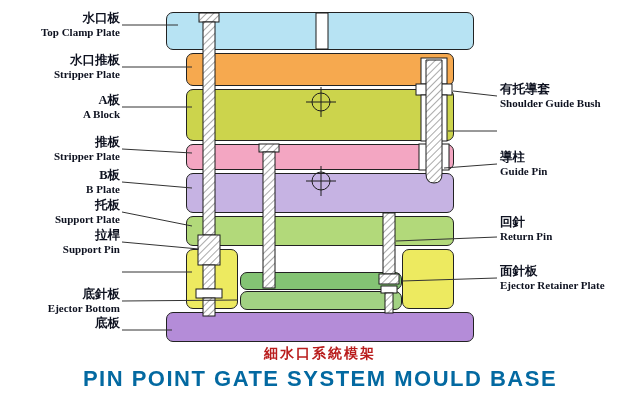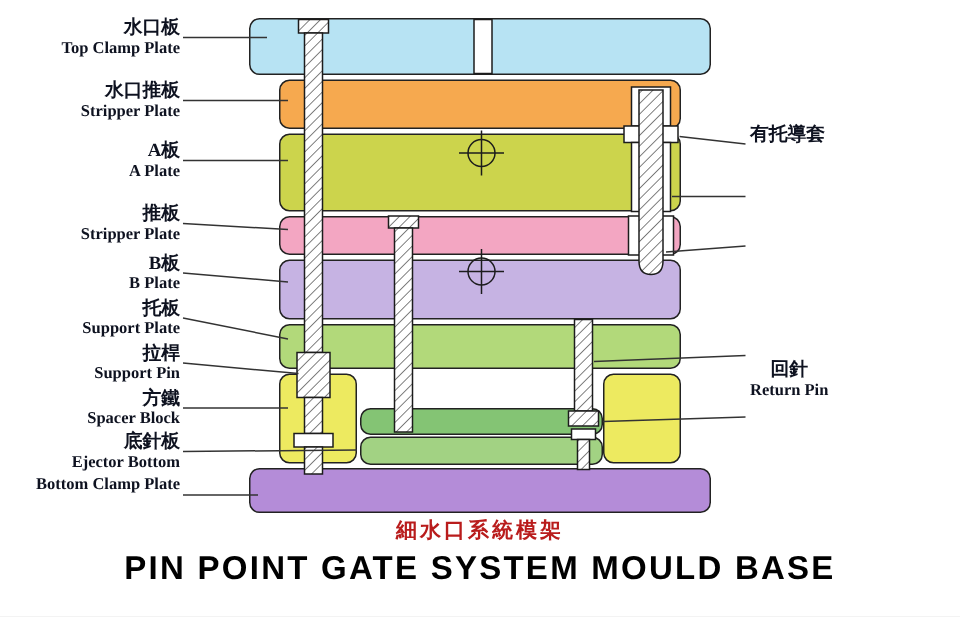--- a/index.html
+++ b/index.html
@@ -8,29 +8,29 @@
     position:relative; width:640px; height:411px; margin:0 auto;
     background:#ffffff; overflow:hidden;
     font-family:"Liberation Serif", serif; color:#0e1220;
   }
   .plate { position:absolute; border:1px solid #222; border-radius:7px; }
   .overlay { position:absolute; left:0; top:0; pointer-events:none; }
   .label { position:absolute; line-height:1.1; white-space:nowrap; }
   .label .zh { font-size:12.5px; font-weight:bold; }
   .label .en { font-size:11px; font-weight:bold; }
   .left  { right:520px; text-align:right; }
-  .right { left:500px; text-align:center; }
+  .right { left:500px; text-align:left; }
   .title-zh {
     position:absolute; top:345px; left:0; width:640px; text-align:center;
     font-size:14px; font-weight:bold; letter-spacing:2px; color:#b91c1c;
   }
   .title-en {
     position:absolute; top:366px; left:0; width:640px; text-align:center;
     font-family:"Liberation Sans", sans-serif;
-    font-size:22px; font-weight:bold; letter-spacing:1.5px; color:#000000;
+    font-size:22px; font-weight:bold; letter-spacing:1.5px; color:#0369a1;
   }
 </style>
 </head>
 <body>
 
 <div class="canvas">
 
   <div class="plate" style="left: 166px; top: 12px; width: 308px; height: 38px; background: rgb(183, 227, 243);"></div>
   <div class="plate" style="left: 186px; top: 53px; width: 268px; height: 33px; background: rgb(246, 169, 79);"></div>
   <div class="plate" style="left: 186px; top: 89px; width: 268px; height: 52px; background: rgb(204, 212, 76);"></div>
@@ -113,56 +113,61 @@
   <div class="label left" style="top:12px">
     <div class="zh">水口板</div>
     <div class="en">Top Clamp Plate</div>
   </div>
   <div class="label left" style="top:54px">
     <div class="zh">水口推板</div>
     <div class="en">Stripper Plate</div>
   </div>
   <div class="label left" style="top:94px">
     <div class="zh">A板</div>
-    <div class="en">A Plate</div>
+    <div class="en">A Block</div>
   </div>
   <div class="label left" style="top:136px">
     <div class="zh">推板</div>
     <div class="en">Stripper Plate</div>
   </div>
   <div class="label left" style="top:169px">
     <div class="zh">B板</div>
     <div class="en">B Plate</div>
   </div>
   <div class="label left" style="top:199px">
     <div class="zh">托板</div>
     <div class="en">Support Plate</div>
   </div>
   <div class="label left" style="top:229px">
     <div class="zh">拉桿</div>
     <div class="en">Support Pin</div>
   </div>
-  <div class="label left" style="top:259px">
-    <div class="zh">方鐵</div>
-    <div class="en">Spacer Block</div>
-  </div>
   <div class="label left" style="top:288px">
     <div class="zh">底針板</div>
     <div class="en">Ejector Bottom</div>
   </div>
   <div class="label left" style="top:317px">
-    <div class="en">Bottom Clamp Plate</div>
+    <div class="zh">底板</div>
   </div>
 
   <div class="label right" style="top:83px">
     <div class="zh">有托導套</div>
+    <div class="en">Shoulder Guide Bush</div>
   </div>
   <div class="label right" style="top:118px">
   </div>
-  <div class="label right" style="top:240px">
+  <div class="label right" style="top:151px">
+    <div class="zh">導柱</div>
+    <div class="en">Guide Pin</div>
+  </div>
+  <div class="label right" style="top:216px">
     <div class="zh">回針</div>
     <div class="en">Return Pin</div>
+  </div>
+  <div class="label right" style="top:265px">
+    <div class="zh">面針板</div>
+    <div class="en">Ejector Retainer Plate</div>
   </div>
 
   <div class="title-zh">細水口系統模架</div>
   <div class="title-en">PIN POINT GATE SYSTEM MOULD BASE</div>
 
 </div>
 
 </body></html>

